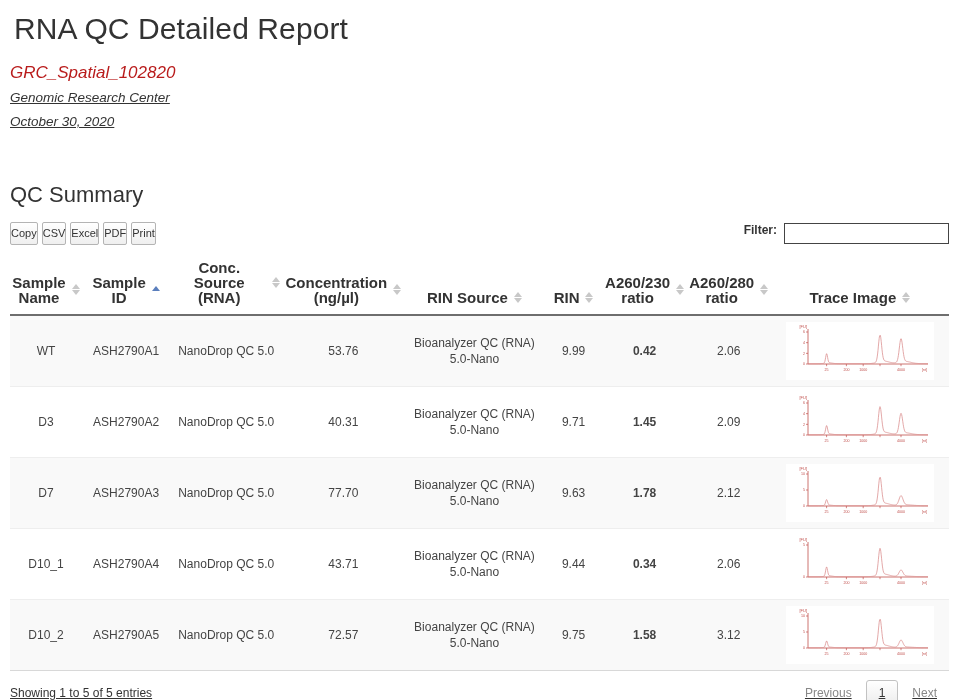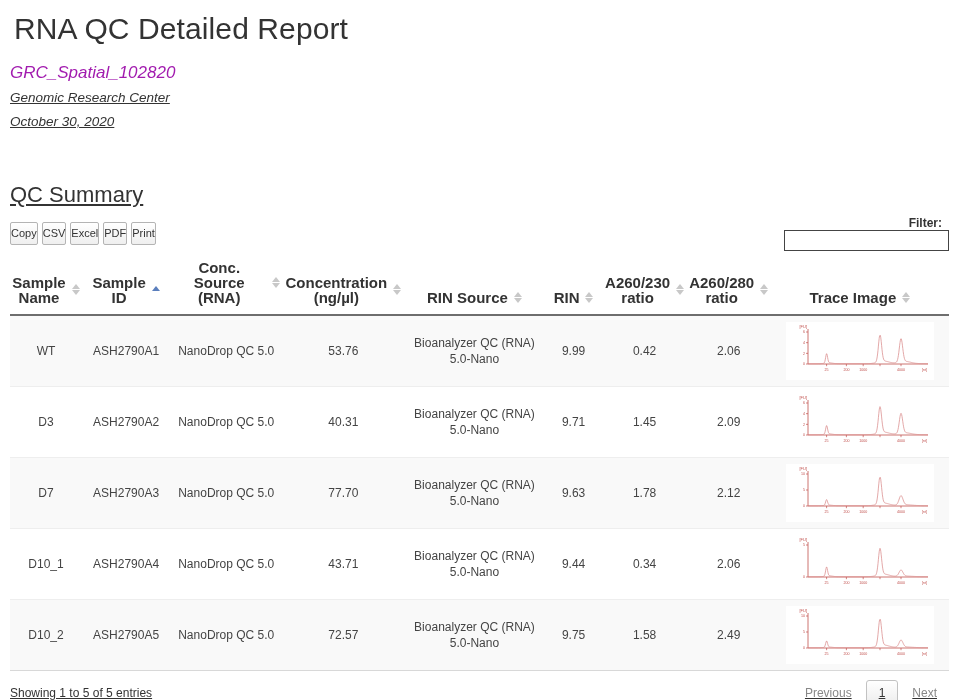--- a/index.html
+++ b/index.html
@@ -28,39 +28,38 @@
     margin: 4px;
     padding-top: 8px;
     letter-spacing: 0.1px;
   }
   .sub-block {
     margin-top: 14px;
   }
   .sub-project {
     font-size: 17px;
     font-style: italic;
-    color: #a21caf;
+    color: #b91c1c;
     line-height: 1.55;
   }
   .sub-org, .sub-date {
     font-size: 13.5px;
     font-style: italic;
     color: #333333;
     line-height: 1.75;
     text-decoration: underline;
   }
 
   
   .section-title {
     font-size: 22px;
     font-weight: normal;
     color: #333333;
     margin: 0;
     padding-top: 48px;
-    text-decoration: underline;
   }
 
   
   .toolbar-row {
     display: flex;
     align-items: center;
     justify-content: space-between;
     margin-top: 14px;
     height: 24px;
   }
@@ -75,25 +74,24 @@
     background: linear-gradient(to bottom, #ffffff 0%, #efefef 100%);
     border: 1px solid #b4b4b4;
     border-radius: 2px;
     padding: 4px 0;
     line-height: 13px;
     cursor: pointer;
     white-space: nowrap;
   }
   .filter-wrap {
     display: flex;
-    align-items: flex-end;
+    align-items: flex-start;
     font-size: 12px;
     font-weight: bold;
     color: #333333;
-    flex-direction: column;
   }
   .filter-label { margin-right: 7px; }
   .filter-input {
     width: 155px;
     height: 17px;
     border: 1px solid #444444;
     background: #ffffff;
     font-family: "Liberation Sans", sans-serif;
     font-size: 12px;
     padding: 1px 4px;
@@ -157,21 +155,21 @@
     text-align: center;
     vertical-align: middle;
     padding: 10px 4px;
     height: 50px;
     border-bottom: 1px solid #eeeeee;
     line-height: 16px;
   }
   table.qc tbody tr.odd td { background: #f9f9f9; }
   table.qc tbody tr.even td { background: #ffffff; }
   table.qc tbody tr:last-child td { border-bottom: 1px solid #d8d8d8; }
-  td.ratio-bad { color: #d9534f; }
+  td.ratio-bad { color: #d9534f; font-weight: bold; }
 
   
   col.c-name   { width: 72px; }
   col.c-id     { width: 88px; }
   col.c-src    { width: 112px; }
   col.c-conc   { width: 122px; }
   col.c-rinsrc { width: 140px; }
   col.c-rin    { width: 58px; }
   col.c-230    { width: 84px; }
   col.c-280    { width: 84px; }
@@ -466,21 +464,21 @@
           </td>
         </tr>
         <tr class="odd">
           <td>D10_2</td>
           <td>ASH2790A5</td>
           <td>NanoDrop QC 5.0</td>
           <td>72.57</td>
           <td><span>Bioanalyzer QC (RNA)</span><br><span>5.0-Nano</span></td>
           <td>9.75</td>
           <td class="ratio-bad">1.58</td>
-          <td>2.49</td>
+          <td>3.12</td>
           <td class="trace-cell">
             <svg class="trace-box" viewBox="0 0 148 58">
               <line x1="22" y1="7" x2="22" y2="42" stroke="#c0504d" stroke-width="0.8"></line>
               <line x1="22" y1="42" x2="142" y2="42" stroke="#c0504d" stroke-width="0.8"></line>
               <text x="21" y="6" font-size="4" font-family="&quot;Liberation Sans&quot;, sans-serif" fill="#c0504d" text-anchor="end">[FU]</text>
               <line x1="20" y1="10" x2="22" y2="10" stroke="#c0504d" stroke-width="0.7"></line>
               <text x="19" y="11.4" font-size="3.6" font-family="&quot;Liberation Sans&quot;, sans-serif" fill="#c0504d" text-anchor="end">10</text>
               <line x1="20" y1="26" x2="22" y2="26" stroke="#c0504d" stroke-width="0.7"></line>
               <text x="19" y="27.4" font-size="3.6" font-family="&quot;Liberation Sans&quot;, sans-serif" fill="#c0504d" text-anchor="end">5</text>
               <line x1="20" y1="42" x2="22" y2="42" stroke="#c0504d" stroke-width="0.7"></line>

